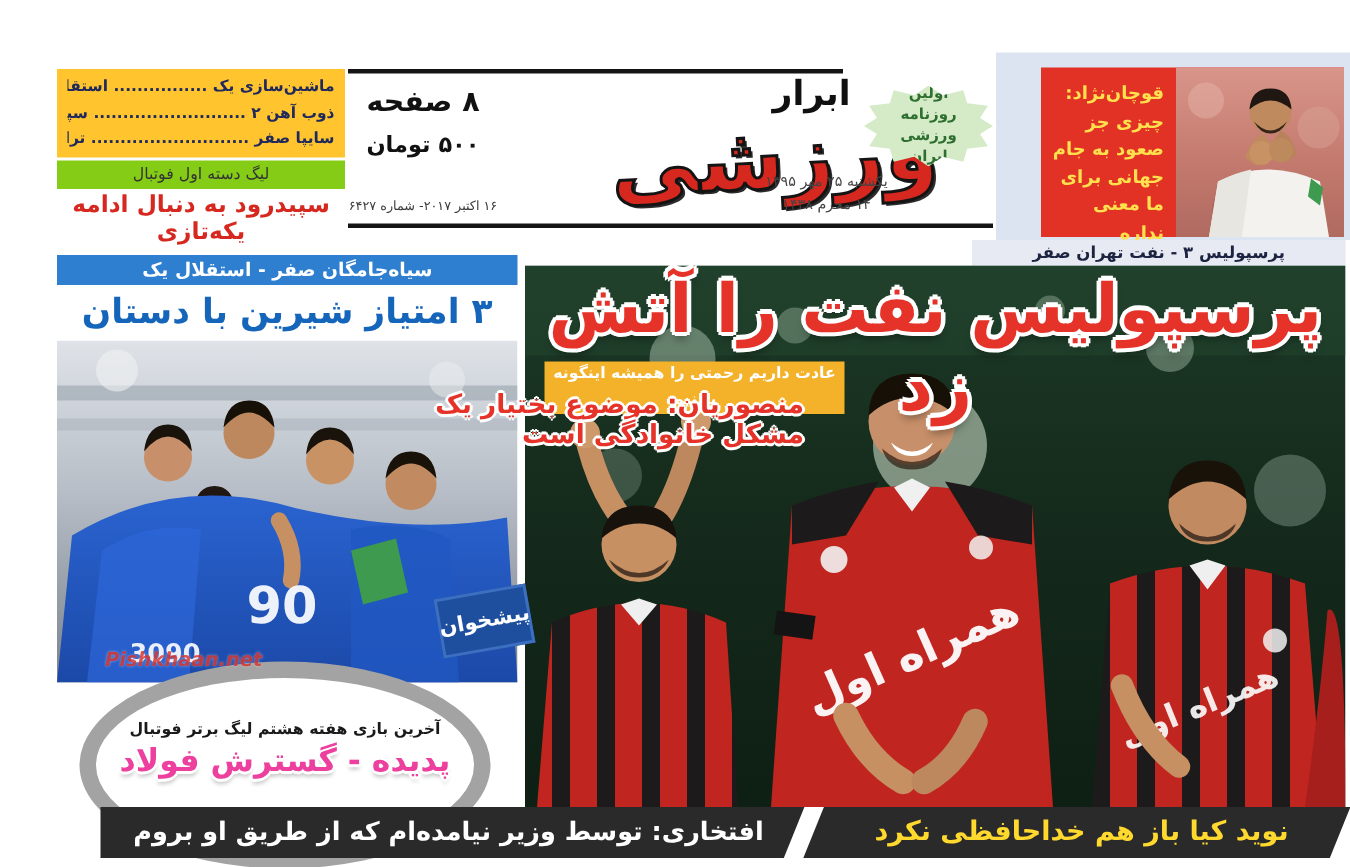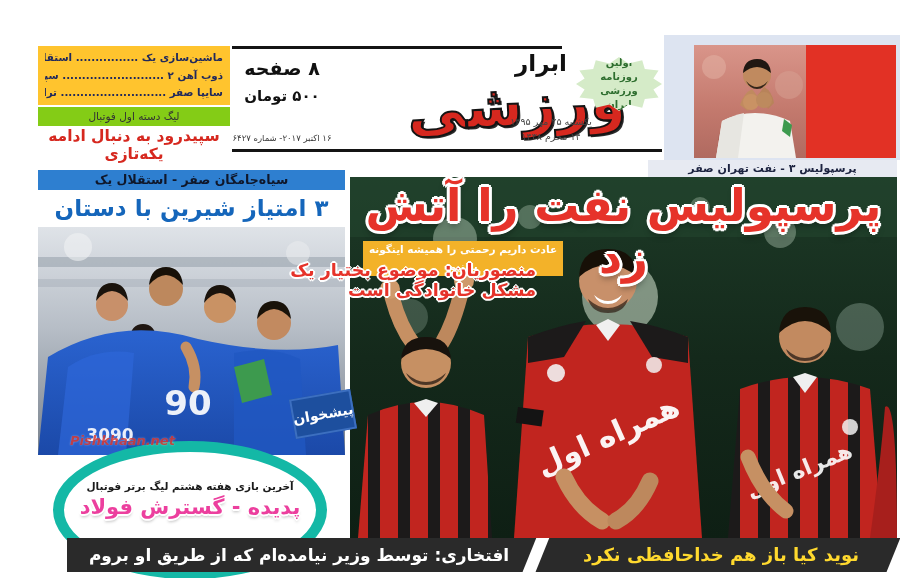--- a/index.html
+++ b/index.html
@@ -61,34 +61,34 @@
   .sub-quote { position:absolute; left:363px; top:241px; width:200px; height:35px; background:#f3b229;
     color:#fff; font-size:10.5px; font-weight:bold; text-align:center; line-height:17px;
     direction:rtl; z-index:4; }
   .sub-mansourian { position:absolute; left:246px; top:260px; width:290px; text-align:right;
     font-size:17.5px; font-weight:900; color:#e6332a; direction:rtl; z-index:4;
     text-shadow:-2px 0 0 #fff,2px 0 0 #fff,0 -2px 0 #fff,0 2px 0 #fff,-1px -1px 0 #fff,1px 1px 0 #fff,
       -1px 1px 0 #fff,1px -1px 0 #fff; }
 
   
   .est-kicker { position:absolute; left:38px; top:170px; width:307px; height:20px; background:#2e7fd0;
-    color:#0f172a; font-size:12.5px; font-weight:900; text-align:center; line-height:20px; direction:rtl; }
+    color:#ffffff; font-size:12.5px; font-weight:900; text-align:center; line-height:20px; direction:rtl; }
   .est-headline { position:absolute; left:38px; top:190px; width:307px; height:37px; background:#fff;
     color:#1566bb; font-size:23px; font-weight:900; text-align:center; line-height:37px; direction:rtl;
     text-shadow:1px 1px 0 rgba(255,255,255,.8); }
   .est-photo { position:absolute; left:38px; top:227px; width:307px; height:228px; }
   .wm-box { position:absolute; left:292px; top:394px; width:62px; height:40px; background:#1d4f9e;
     transform:rotate(-10deg); z-index:5; display:flex; align-items:center; justify-content:center;
     color:#fff; font-size:14px; font-weight:900; direction:rtl; border:2px solid #3c6fc0; }
   .wm-site { position:absolute; left:70px; top:433px; z-index:5; color:#d83a34; font-size:13px;
     font-weight:900; font-style:italic; opacity:.85; text-shadow:0 0 2px rgba(255,255,255,.5); }
 
   
   .week8 { position:absolute; left:53px; top:441px; width:274px; height:138px; background:#fff;
-    border:11px solid #14b8a6; border-radius:50%; z-index:3; text-align:center; direction:rtl; }
+    border:11px solid #a3a3a3; border-radius:50%; z-index:3; text-align:center; direction:rtl; }
   .week8 .wk { margin-top:28px; font-size:10.5px; color:#1a1a1a; font-weight:bold; }
   .week8 .wh { margin-top:3px; font-size:21px; font-weight:900; color:#ec3f9e;
     text-shadow:-2px 0 0 #fff,2px 0 0 #fff,0 -2px 0 #fff,0 2px 0 #fff,-1px -1px 0 #fff,1px 1px 0 #fff,
       -1px 1px 0 #fff,1px -1px 0 #fff,0 3px 3px rgba(0,0,0,.25); }
 
   
   .bottom-bar { position:absolute; left:30px; top:538px; width:842px; height:34px; background:#2a2a2a;
     z-index:6; overflow:hidden;margin-left:37px; }
   .bb-left { position:absolute; left:6px; top:0; width:452px; height:34px; color:#fff; font-size:17px;
     font-weight:900; text-align:center; line-height:34px; direction:rtl; white-space:nowrap; }
@@ -126,20 +126,21 @@
     <div class="t-main">ورزشی</div>
   </div>
   <div class="badge">اولین روزنامه ورزشی ایران</div>
   <div class="mast-dates">
     <div>یکشنبه ۲۵ مهر ۱۳۹۵</div>
     <div>۱۴ محرم ۱۴۳۸</div>
   </div>
 
   <div class="tr-panel"></div>
   <div class="gh-box">
+    <div class="gh-text">قوچان‌نژاد: چیزی جز صعود به جام جهانی برای ما معنی نداره</div>
     <svg class="gh-photo" viewBox="0 0 112 113">
       <defs>
         <linearGradient id="ghbg" x1="0" y1="0" x2="0" y2="1">
           <stop offset="0" stop-color="#d9958a"></stop>
             <stop offset=".55" stop-color="#c47a6e"></stop>
           <stop offset="1" stop-color="#b06a60"></stop>
         </linearGradient>
       </defs>
       <rect width="112" height="113" fill="url(#ghbg)"></rect>
       <circle cx="20" cy="22" r="12" fill="#e3b3a5" opacity=".5"></circle>

